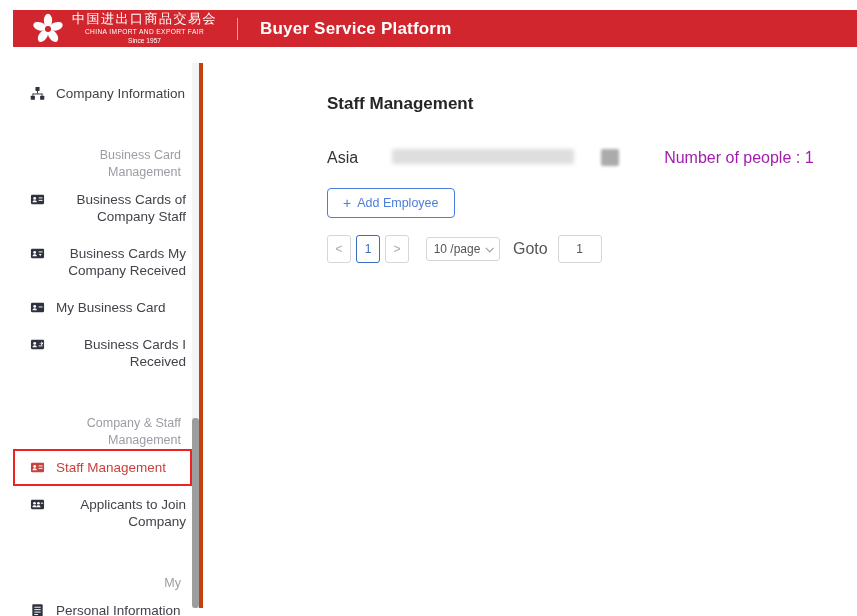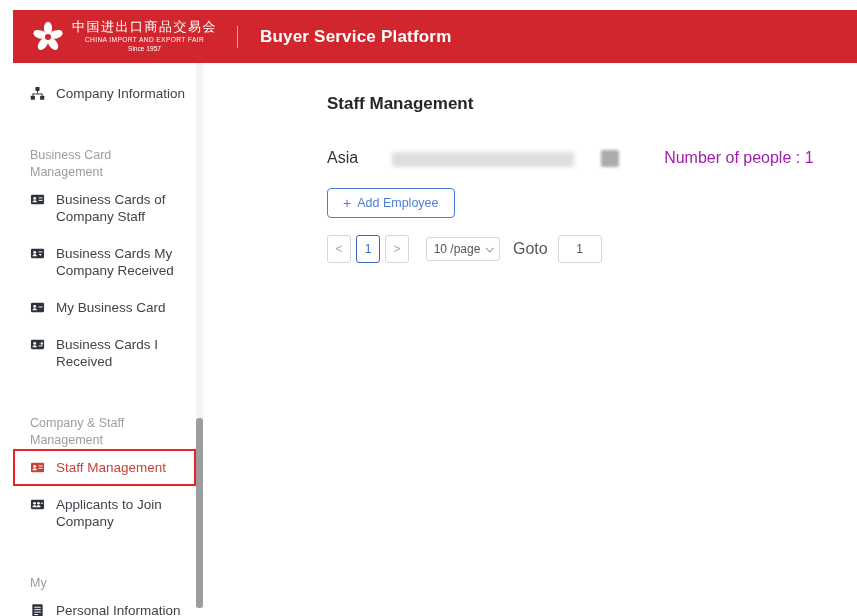--- a/index.html
+++ b/index.html
@@ -1,51 +1,51 @@
 <!DOCTYPE html>
 <html><head>
 <meta charset="utf-8">
 <style>
   * { margin:0; padding:0; box-sizing:border-box; }
   html,body { width:857px; height:616px; background:#fff; overflow:hidden;
               font-family:"Liberation Sans", sans-serif; }
   body { position:relative; }
 
   
-  .app-header { position:absolute; left:13px; top:10px; right:0; height:53px;
+  .app-header { position:absolute; left:13px; top:10px; right:0; height:37px;
                 background:#d1262d; display:flex; align-items:center; color:#fff; }
   .logo-wrap { display:flex; align-items:center; margin-left:17px; }
   .logo-flower { width:36px; height:36px; flex:0 0 auto; }
   .logo-text { margin-left:6px; text-align:center; }
   .logo-cn { font-size:13px; letter-spacing:1.5px; line-height:14px; white-space:nowrap; }
   .logo-en { font-size:6.6px; letter-spacing:.4px; line-height:8px; margin-top:2px; white-space:nowrap; }
   .logo-since { font-size:6.6px; line-height:8px; margin-top:1px; }
   .header-divider { width:1px; height:22px; background:rgba(255,255,255,.55); margin:0 22px 0 20px; }
   .platform-title { font-size:17px; font-weight:bold; letter-spacing:.2px; }
 
   
   .sidebar { position:absolute; left:13px; top:63px; width:190px; bottom:8px;
-             background:#fff; border-right:1px solid #c2410c; }
+             background:#fff; border-right:5px solid #c2410c;text-align:right; }
   .side-nav { padding-top:12px; }
   .side-section { color:#9a9da3; font-size:12.5px; line-height:17px; padding:0 17px; margin-top:35px; }
   .side-item { display:flex; align-items:flex-start; gap:11px; padding:10px 12px 10px 17px;
                color:#40434a; font-size:13.5px; line-height:17px; cursor:pointer; }
   .side-item .icn { width:15px; height:15px; flex:0 0 auto; margin-top:1px; color:#2e323d; }
   .side-item.active { color:#c8423c; border:2px solid #ee2222; padding:8px 10px 8px 15px; margin-right:6px; }
   .side-item.active .icn { color:#c8423c; }
   .side-scrollbar { position:absolute; right:-1px; top:0; bottom:0; width:7px; background:#f4f4f4; }
   .side-scroll-thumb { position:absolute; right:0; top:355px; bottom:0; width:7px;
                        background:#9d9d9d; border-radius:3px; }
 
   
   .main { position:absolute; left:204px; top:63px; right:0; bottom:0; background:#fff;
           padding-left:123px; }
   .page-title { margin-top:31px; font-size:17px; font-weight:bold; color:#262626; }
 
-  .company-row { margin-top:35px; display:flex; align-items:flex-end;gap:30px; }
+  .company-row { margin-top:35px; display:flex; align-items:flex-start;gap:30px; }
   .company-name { font-size:16px; color:#333; }
   .redact-light { display:inline-block; width:182px; height:15px; background:#dedede;
                   border-radius:2px; filter:blur(2px); margin-left:4px; }
   .redact-dark { display:inline-block; width:18px; height:17px; background:#ababab;
                  border-radius:2px; filter:blur(1.5px); margin-left:-3px; }
   .people-count { font-size:16px; color:#a21caf; margin-left:15px; }
 
   .add-btn { margin-top:21px; height:30px; padding:0 15px; background:#fff;
              border:1px solid #4c7ed9; border-radius:4px; color:#4c7ed9; font-size:12.5px;
              font-family:inherit; display:inline-flex; align-items:center; gap:6px; cursor:pointer; }

